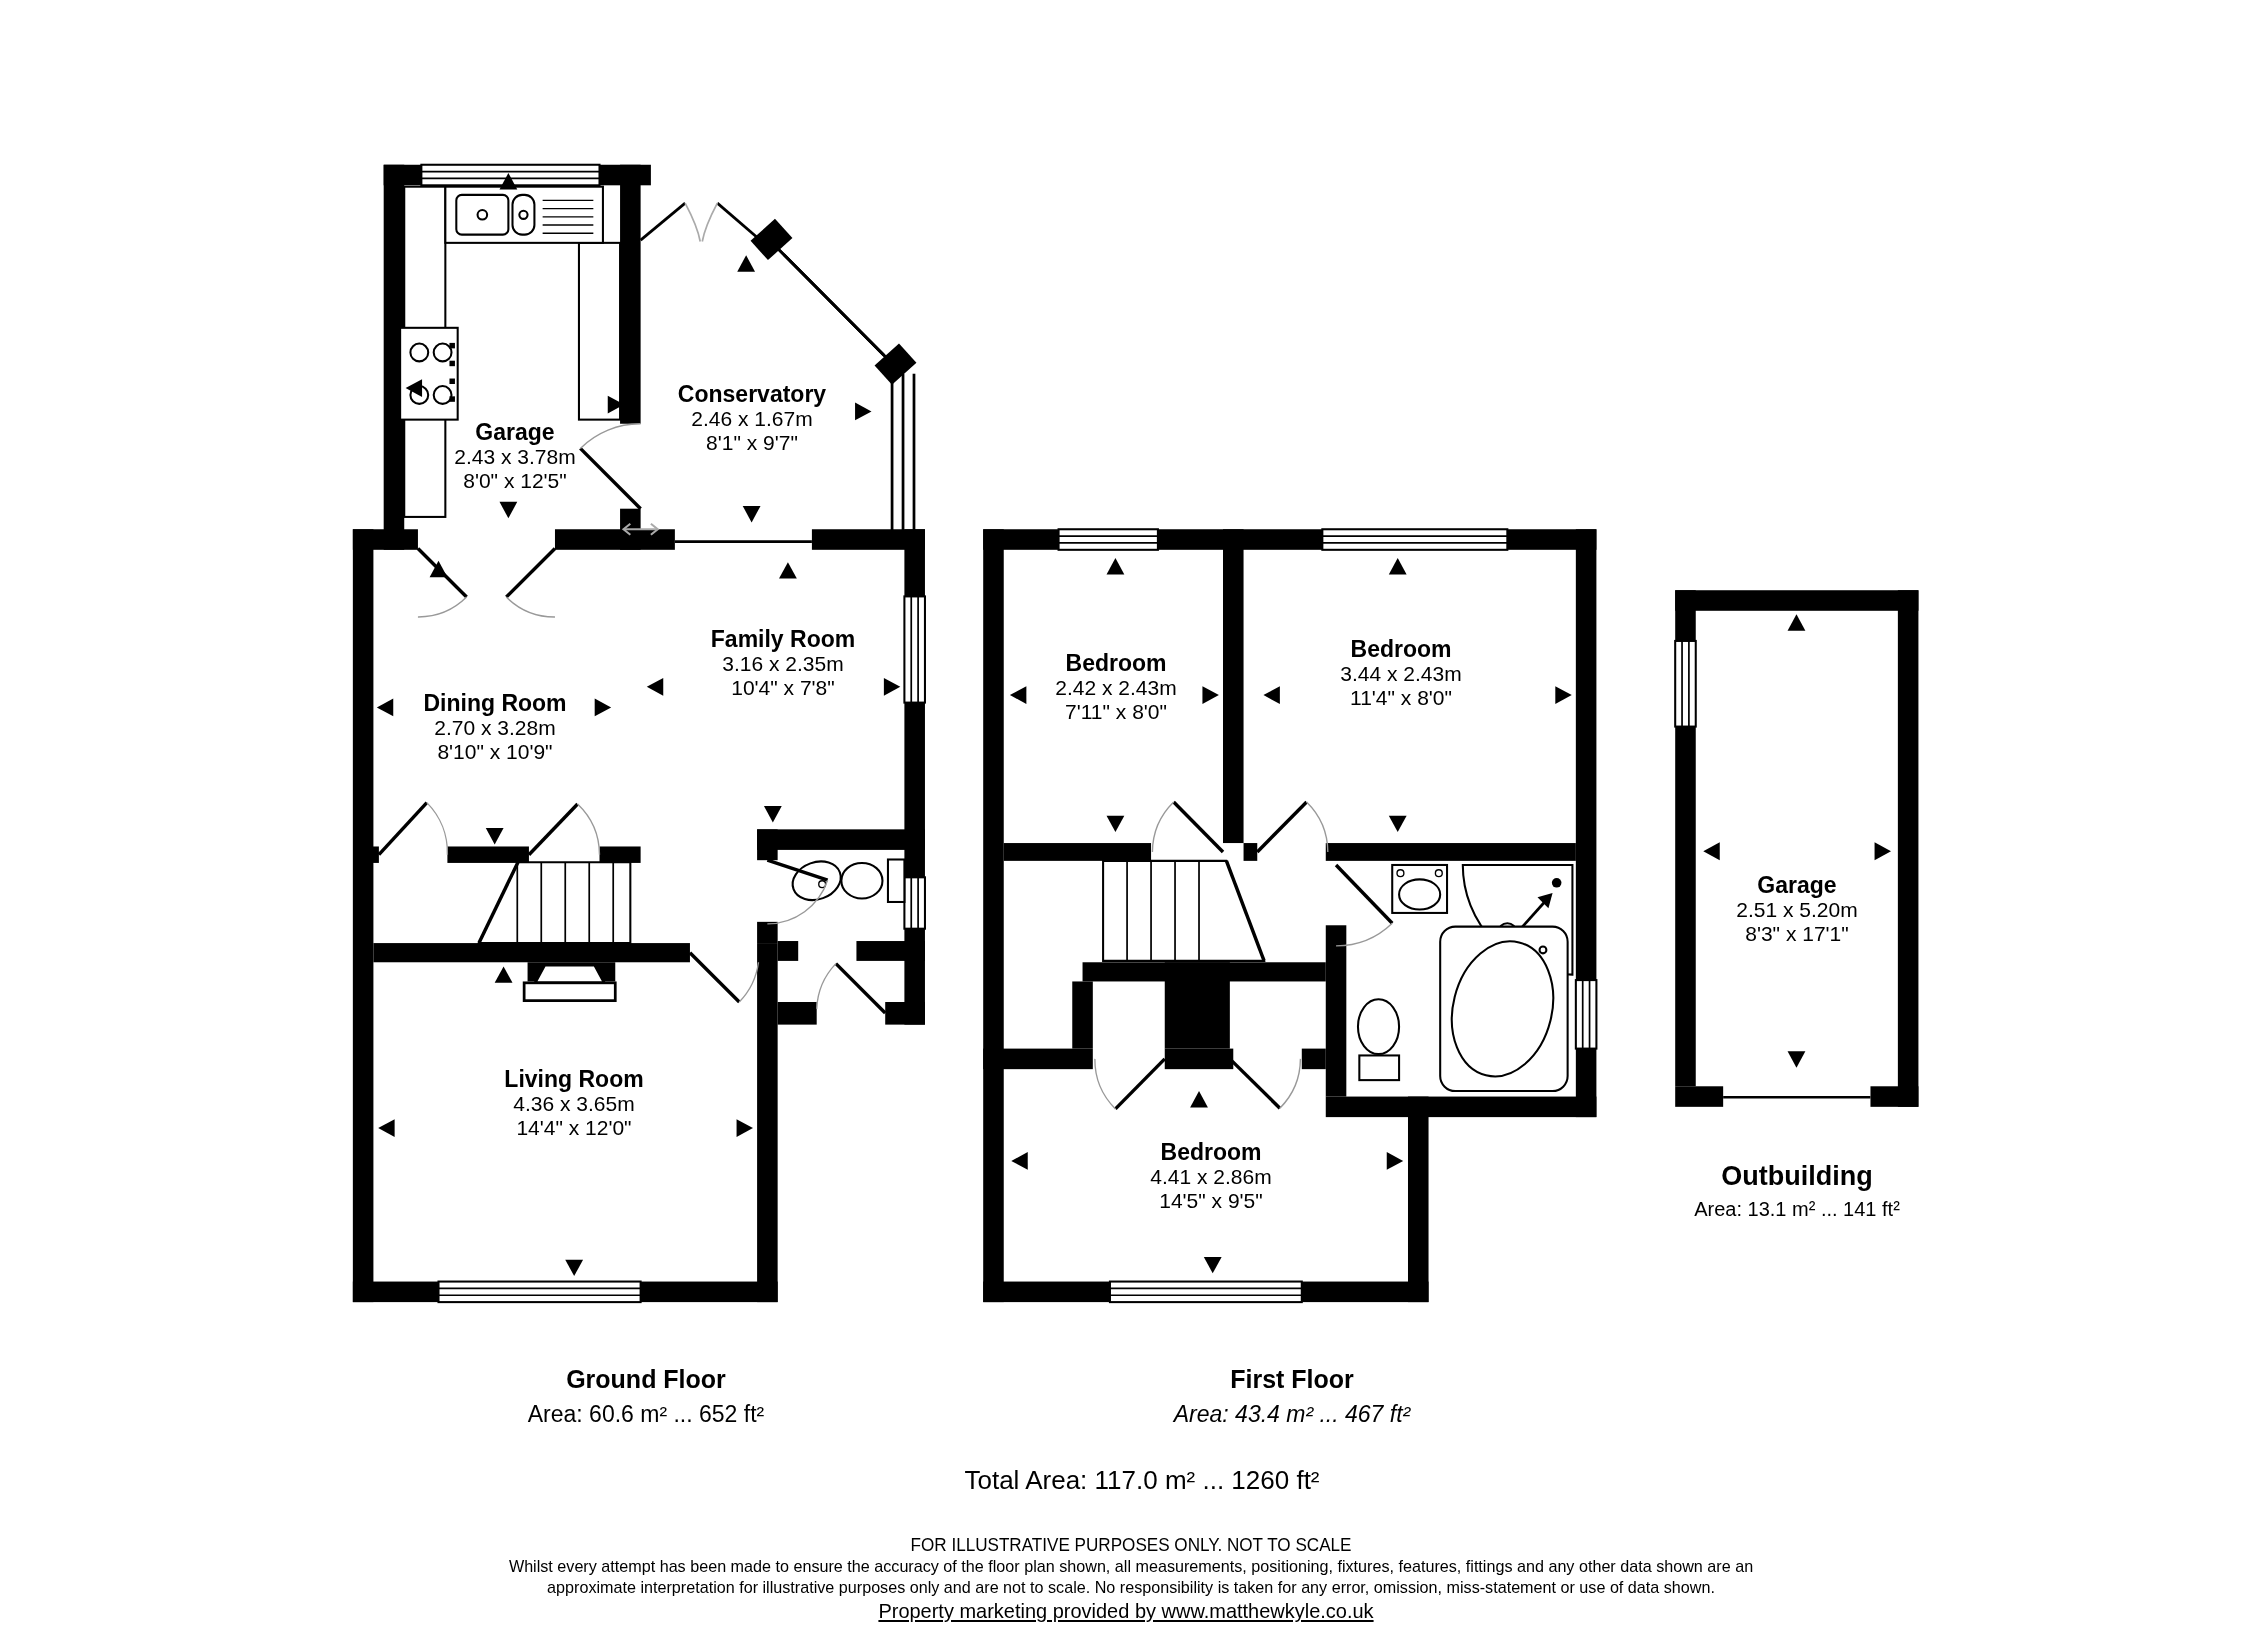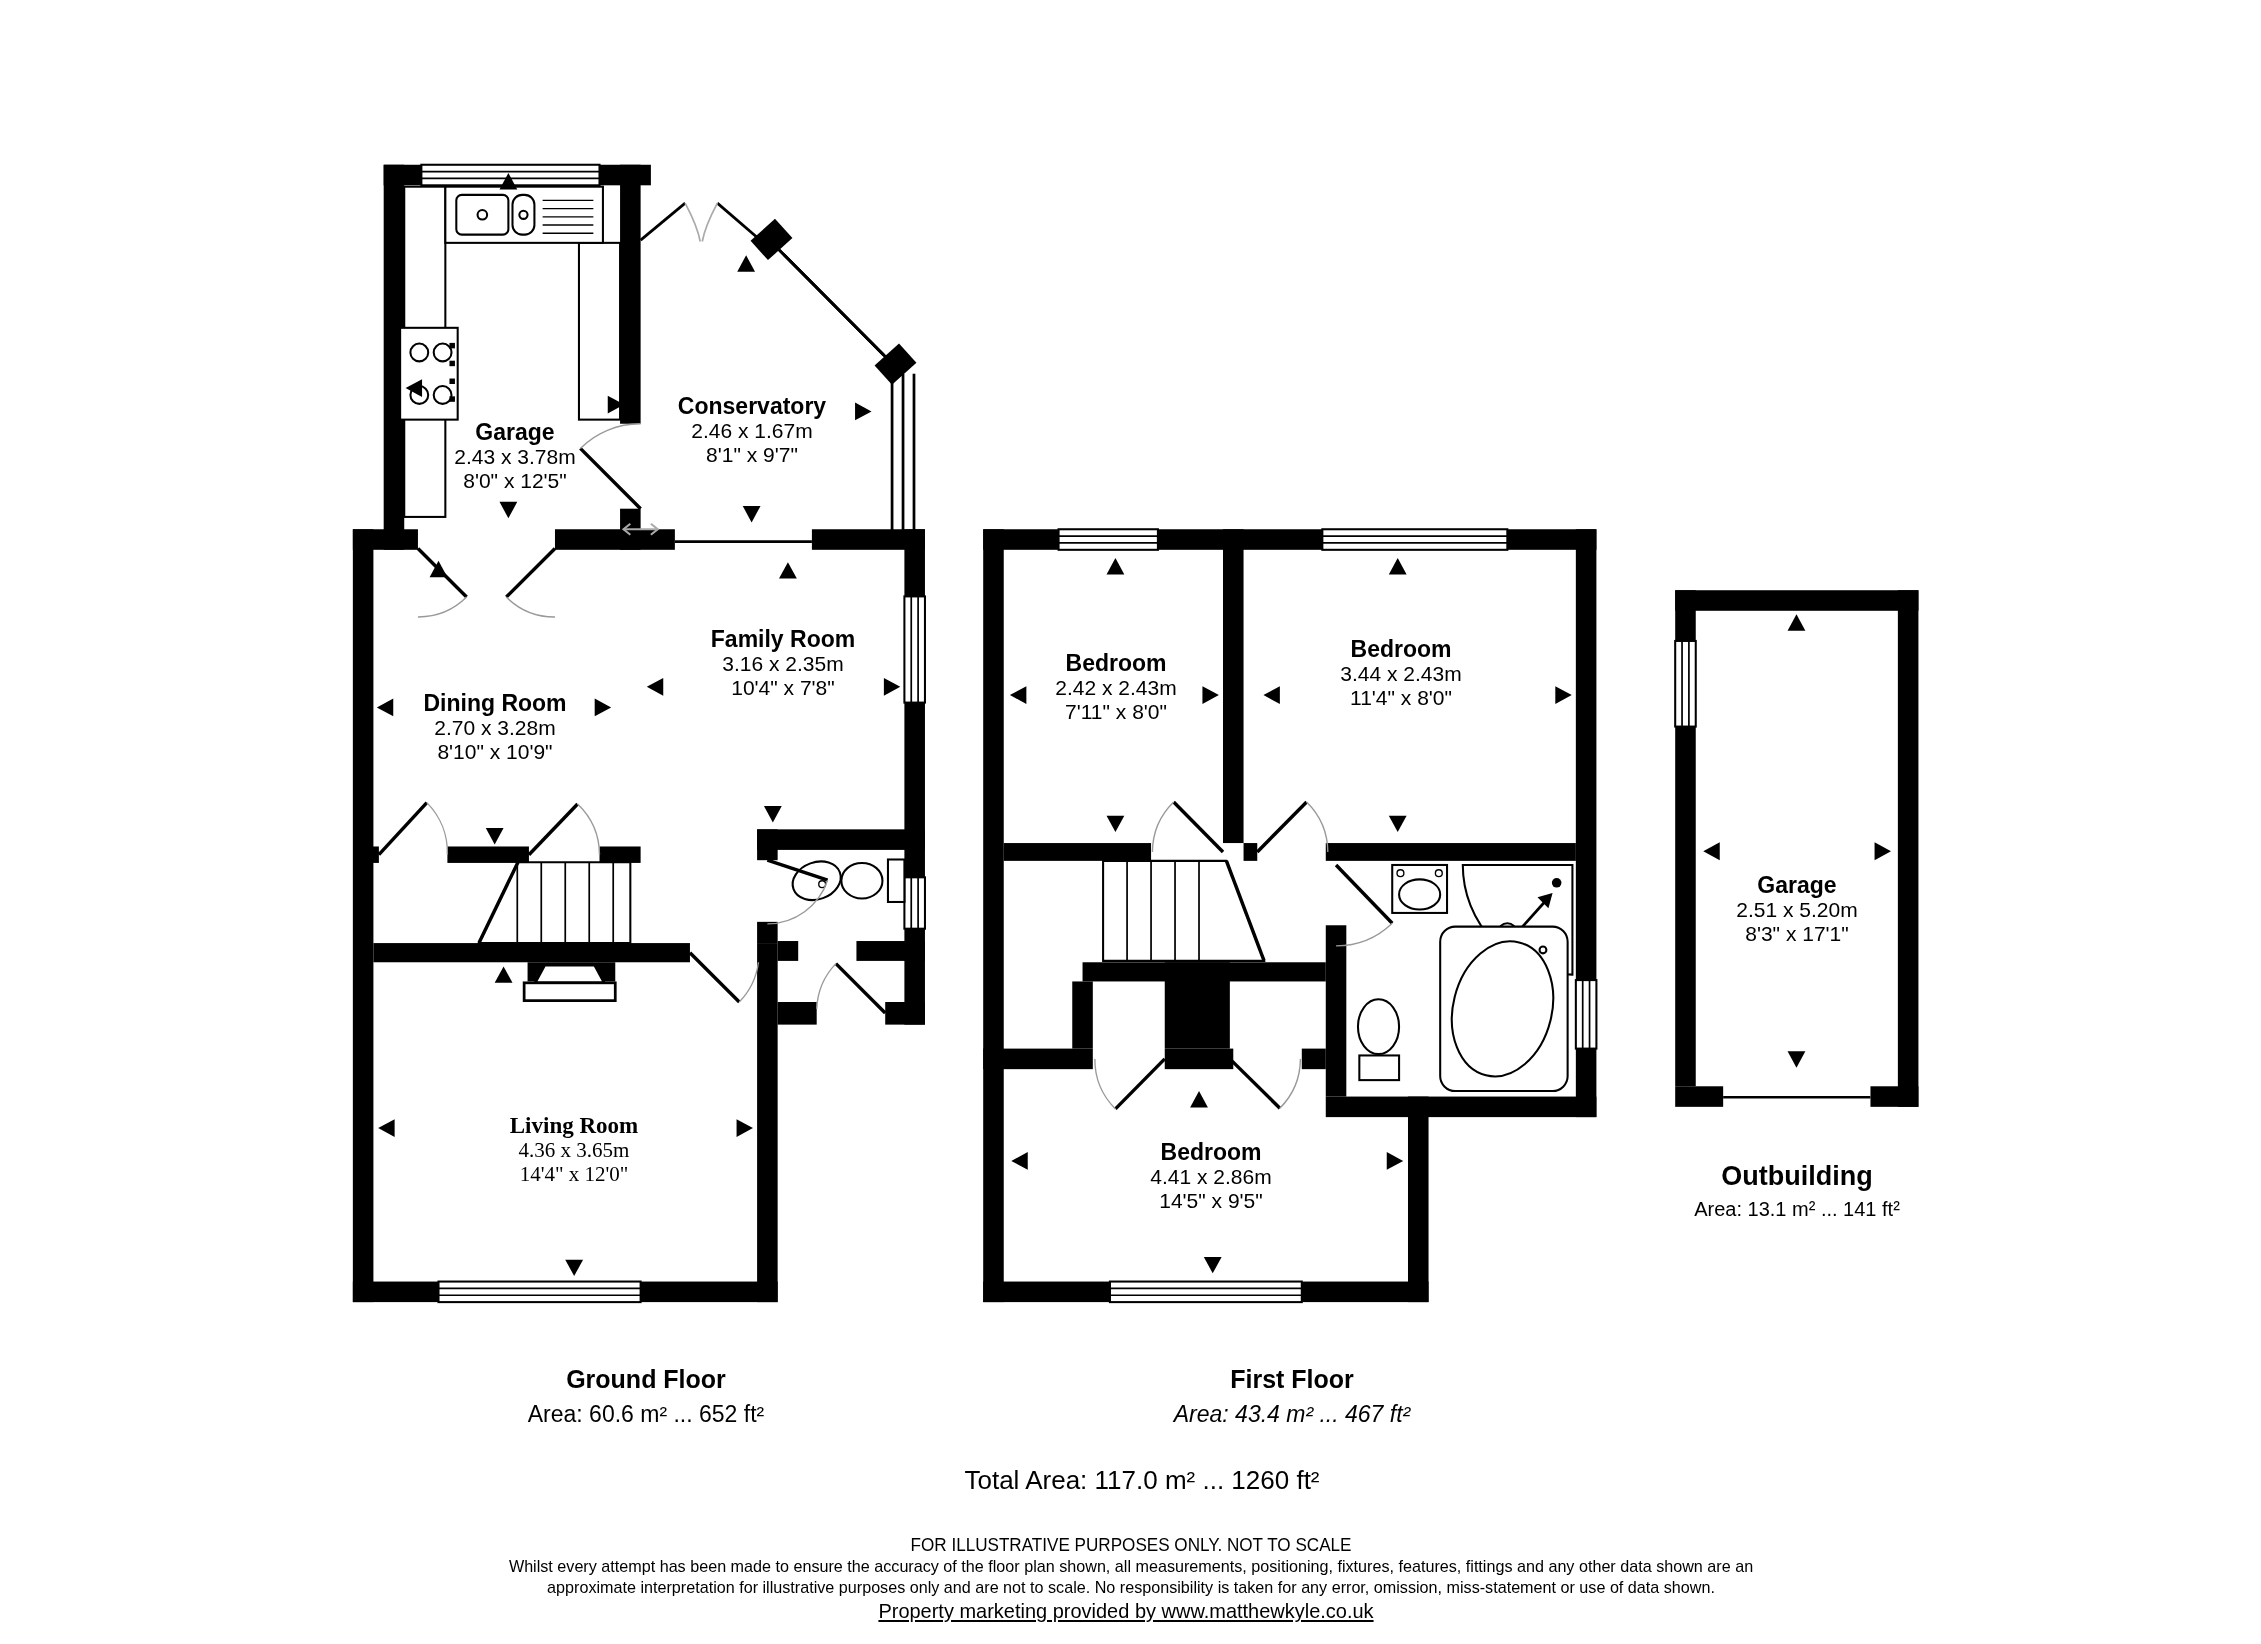--- a/index.html
+++ b/index.html
@@ -348,39 +348,39 @@
     </g>
   </g>
 </svg>
 
   <div class="room-label" style="left:515px;top:419px;">
     <div class="rname">Garage</div>
     <div class="rdim">2.43 x 3.78m</div>
     <div class="rdim">8'0" x 12'5"</div>
   </div>
 
-  <div class="room-label" style="left:752px;top:381px;margin-top:12px;">
+  <div class="room-label" style="left:752px;top:381px;">
     <div class="rname">Conservatory</div>
     <div class="rdim">2.46 x 1.67m</div>
     <div class="rdim">8'1" x 9'7"</div>
   </div>
 
   <div class="room-label" style="left:495px;top:690px;">
     <div class="rname">Dining Room</div>
     <div class="rdim">2.70 x 3.28m</div>
     <div class="rdim">8'10" x 10'9"</div>
   </div>
 
   <div class="room-label" style="left:783px;top:626px;">
     <div class="rname">Family Room</div>
     <div class="rdim">3.16 x 2.35m</div>
     <div class="rdim">10'4" x 7'8"</div>
   </div>
 
-  <div class="room-label" style="left:574px;top:1113px;font-family:Liberation Serif, serif;">
+  <div class="room-label" style="left:574px;top:1066px;">
     <div class="rname">Living Room</div>
     <div class="rdim">4.36 x 3.65m</div>
     <div class="rdim">14'4" x 12'0"</div>
   </div>
 
   <div class="room-label" style="left:1116px;top:650px;">
     <div class="rname">Bedroom</div>
     <div class="rdim">2.42 x 2.43m</div>
     <div class="rdim">7'11" x 8'0"</div>
   </div>

